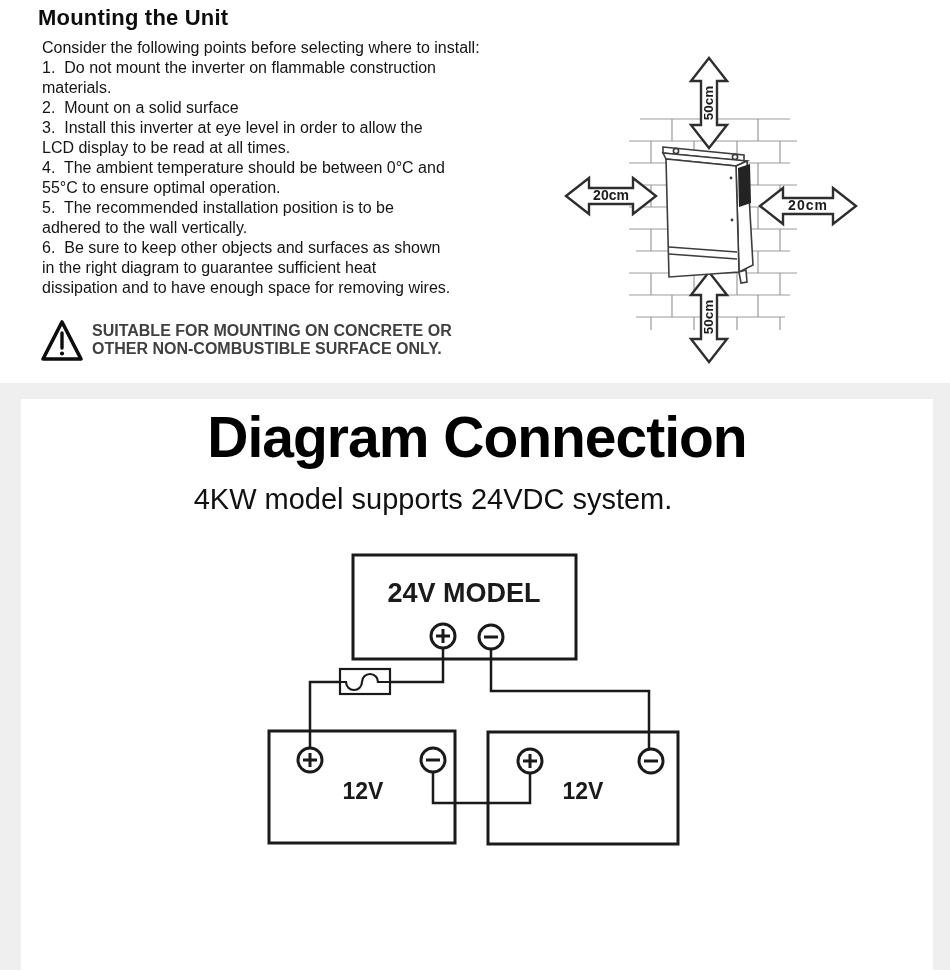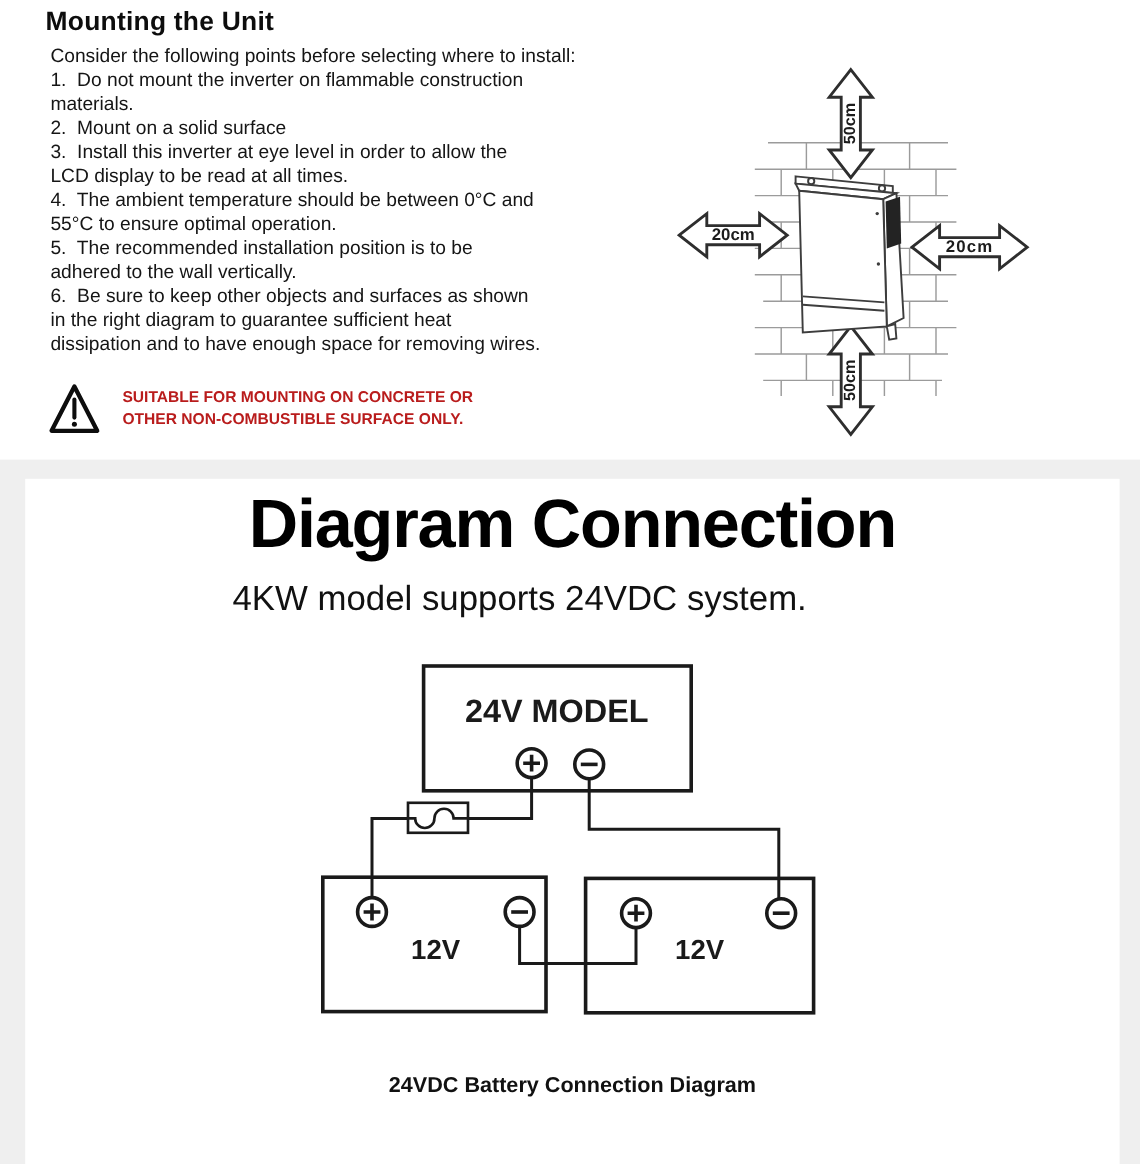--- a/index.html
+++ b/index.html
@@ -11,22 +11,22 @@
   
   .doc-title{
     left:38px;top:5px;font-size:22px;font-weight:bold;letter-spacing:.2px;color:#0d0d0d;
   }
   .doc-body{
     left:42px;top:38px;width:520px;font-size:16px;line-height:20px;
     white-space:pre;color:#151515;
   }
   .warning-row{left:40px;top:318px;width:520px;display:flex;align-items:flex-start;}
   .warning-text{
-    margin-left:18px;margin-top:4px;font-size:13px;font-weight:bold;line-height:17.5px;
-    white-space:pre;color:#b91c1c;
+    margin-left:8px;margin-top:4px;font-size:16px;font-weight:bold;line-height:17.5px;
+    white-space:pre;color:#404040;
   }
   
   .gray-panel{left:0;top:383px;width:950px;height:587px;background:#efefef;}
   .card{left:21px;top:399px;width:912px;height:571px;background:#ffffff;}
   .bc-title{
     left:21px;top:404px;width:912px;text-align:center;
     font-size:57px;font-weight:bold;letter-spacing:-1px;color:#000;
   }
   .bc-subtitle{
     left:21px;top:483px;width:824px;text-align:center;
@@ -164,15 +164,14 @@
     </g>
     <g stroke="#1a1a1a" stroke-width="3" fill="#ffffff">
       <circle cx="651" cy="761" r="12"></circle>
         <path d="M644,761 H658"></path>
     </g>
 
     <text x="363" y="799" font-size="23" font-weight="bold" text-anchor="middle" fill="#1a1a1a">12V</text>
     <text x="583" y="799" font-size="23" font-weight="bold" text-anchor="middle" fill="#1a1a1a">12V</text>
   </svg>
 
-  <div class="abs bc-caption">24VDC Battery Connection Diagram</div>
 
 </div>
 
 </body></html>

